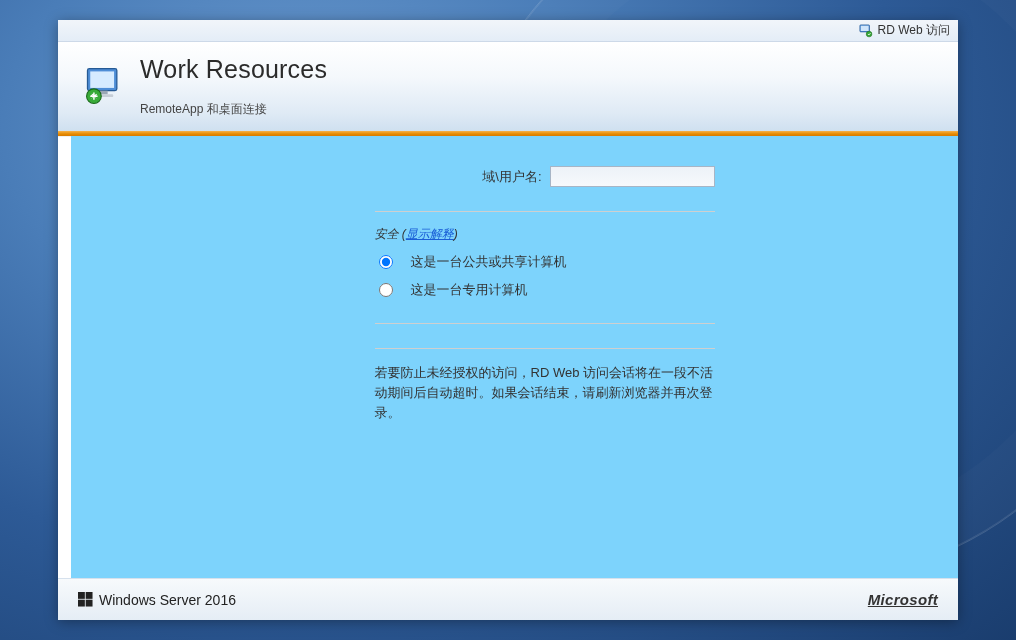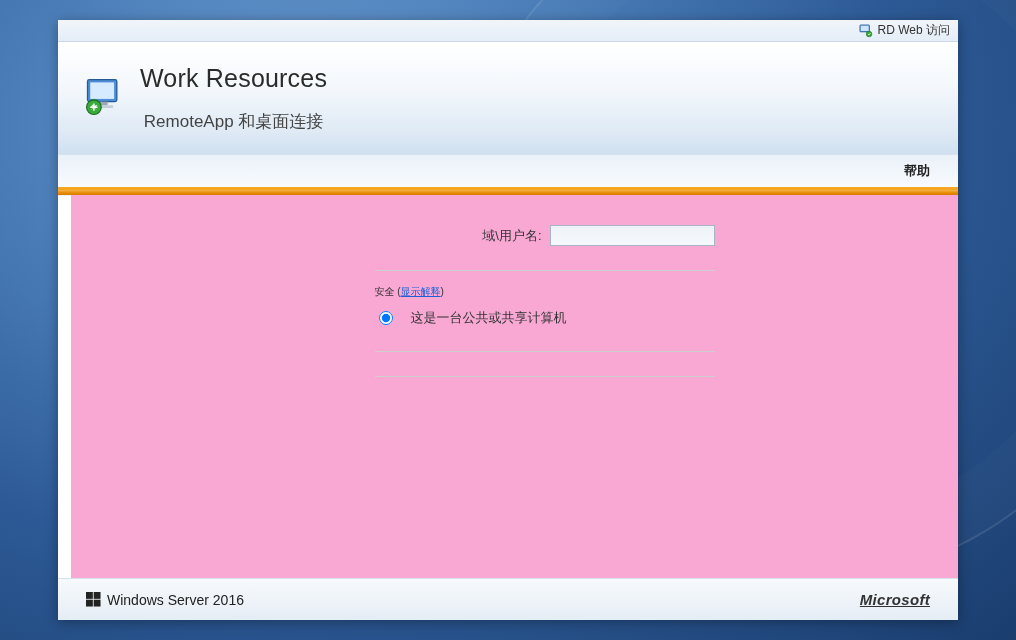--- a/index.html
+++ b/index.html
@@ -47,43 +47,42 @@
       color: #333;
       gap: 5px;
     }
     .rdweb-icon {
       width: 14px; height: 14px;
       display: inline-block;
       position: relative;
     }
     .rdweb-icon svg { display: block; }
     .header {
-      height: 112px;
+      height: 89px;
       background: linear-gradient(#ffffff 0%, #f4f8fc 40%, #dfeaf5 80%, #cfe0f0 100%);
       display: flex;
       align-items: center;
       padding: 0 24px;
       gap: 14px;
     }
     .logo {
       width: 44px; height: 44px;
       position: relative;
       flex-shrink: 0;
     }
     .titles h1 {
       font-size: 25px;
       font-weight: 300;
       color: #2b2b2b;
       letter-spacing: 0.2px;
     }
     .titles .sub {
-      font-size: 17px;
+      font-size: 12px;
       color: #444;
       margin-top: 17px;
-      text-align: center;
     }
     .menubar {
       height: 36px;
       background: linear-gradient(#eaf1f8, #f7fbff);
       border-top: 1px solid #d6e2ef;
       border-bottom: 3px solid #f5a623;
       background-image:
         linear-gradient(#eaf1f8, #f8fbff);
       display: flex;
       justify-content: flex-end;
@@ -97,21 +96,21 @@
     }
     .help-link {
       font-size: 13px;
       font-weight: 600;
       color: #222;
       text-decoration: none;
       cursor: pointer;
     }
     .content {
       flex: 1;
-      background: #f9a8d4;
+      background: #7dd3fc;
       padding: 30px 0 0 10px;
       display: flex;
       justify-content: center;
       margin-left: 13px;
     }
     .form-area {
       width: 340px;
       margin-left: 50px;
     }
     .field-row {
@@ -134,23 +133,24 @@
       padding: 1px 4px;
       font-size: 13px;
       outline: none;
     }
     hr.sep {
       border: none;
       border-top: 1px solid #cfcfcf;
       margin: 24px 0 14px 0;
     }
     .security-head {
-      font-size: 10px;
+      font-size: 12px;
       color: #333;
       margin-bottom: 10px;
+      font-style: italic;
     }
     .security-head a {
       color: #1a5fd6;
       text-decoration: underline;
       cursor: pointer;
     }
     .radio-row {
       display: flex;
       align-items: center;
       gap: 18px;
@@ -183,21 +183,21 @@
       line-height: 1.55;
       margin-top: 14px;
     }
     .footer {
       height: 42px;
       background: linear-gradient(#f7fafc, #e5edf5);
       border-top: 1px solid #d6e1ed;
       display: flex;
       justify-content: space-between;
       align-items: center;
-      padding: 0 28px;
+      padding: 0 20px;
     }
     .footer-left {
       display: flex;
       align-items: center;
       gap: 6px;
       font-size: 14px;
       color: #222;
     }
     .win-icon {
       width: 15px; height: 15px;
@@ -242,49 +242,51 @@
         <path d="M10.5 31.5 l5 5 M15.5 31.5 l-5 5" stroke="#fff" stroke-width="0.8" opacity="0.6"></path>
         <path d="M10 34 l2 -2 l2 2 l2 -2" stroke="#fff" stroke-width="1.3" fill="none"></path>
       </svg>
     </div>
     <div class="titles">
       <h1>Work Resources</h1>
       <div class="sub">RemoteApp 和桌面连接</div>
     </div>
   </div>
 
-  <div class="menubar">
-    <a class="help-link">帮助</a>
-  </div>
   <div class="menubar-border"></div>
 
   <div class="content">
     <div class="form-area">
 
       <div class="field-row">
         <label>域\用户名:</label>
         <input type="text" value="" style="">
       </div>
 
       <hr class="sep">
 
       <div class="security-head">
         <span>安全 (</span><a>显示解释</a><span>)</span>
       </div>
 
       <div class="radio-row">
         <input type="radio" name="sec" checked="" style="">
         <span>这是一台公共或共享计算机</span>
       </div>
+      <div class="radio-row">
+        <input type="radio" name="sec" style="">
+        <span>这是一台专用计算机</span>
+      </div>
 
       <hr class="sep">
 
 
       <hr class="sep">
 
+      <div class="notice">若要防止未经授权的访问，RD Web 访问会话将在一段不活动期间后自动超时。如果会话结束，请刷新浏览器并再次登录。</div>
 
     </div>
   </div>
 
   <div class="footer">
     <div class="footer-left">
       <span class="win-icon">
         <svg viewBox="0 0 16 16" width="15" height="15">
           <rect x="0" y="0" width="7.3" height="7.3" fill="#222"></rect>
           <rect x="8.2" y="0" width="7.3" height="7.3" fill="#222"></rect>

